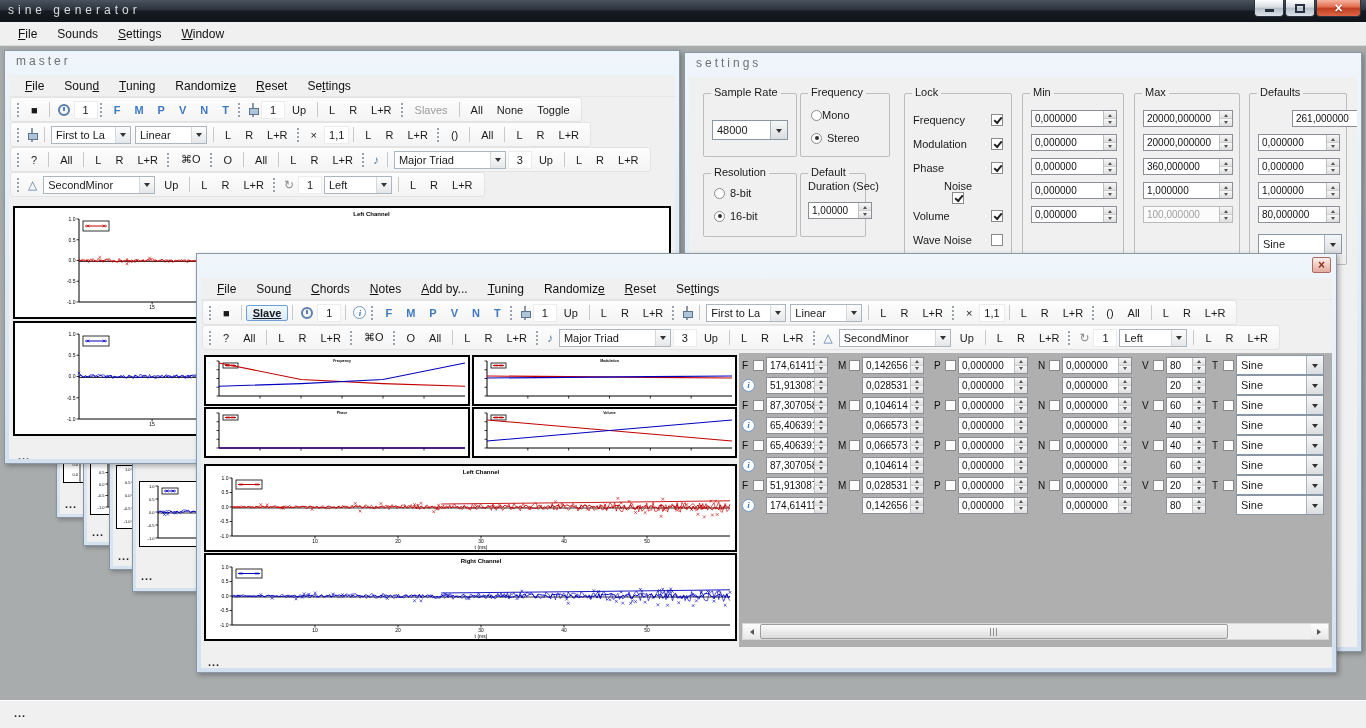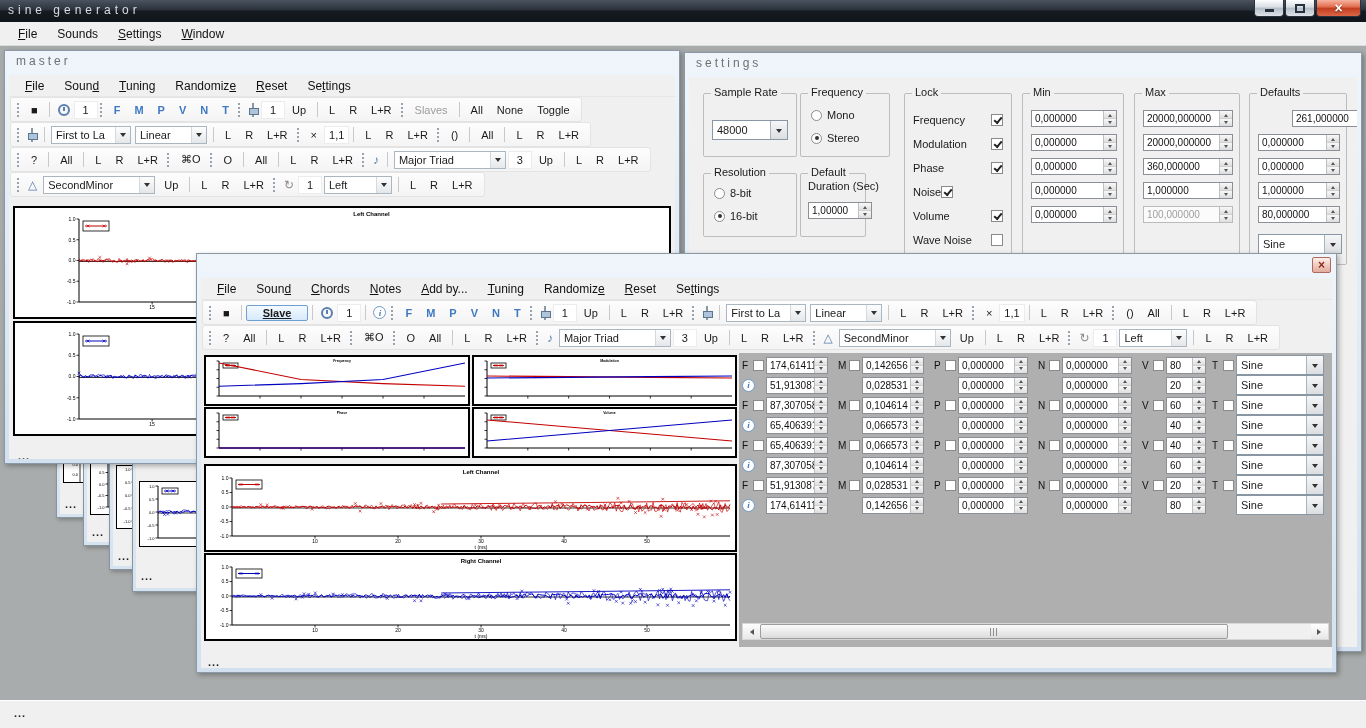--- a/index.html
+++ b/index.html
@@ -42,21 +42,21 @@
 
   
   .trow{display:flex;align-items:center;height:25px;padding:0 4px;margin:0 0 0 1px;width:max-content;
     background:linear-gradient(#fdfdfd,#f4f4f4);border:1px solid #e3e3e3;border-radius:3px}
   .grip{width:4px;height:16px;margin:0 4px 0 1px;
     background-image:radial-gradient(circle,#97a2ad 34%,transparent 40%);background-size:4px 4px}
   .tsep{width:1px;height:15px;background:#c9c9c9;margin:0 4px}
   .tbtn{padding:2px 7px;font-size:11px;color:#1a1a1a;white-space:nowrap}
   .tbtn.dis{color:#9d9d9d}
   .tbtn.hl{border:1px solid #70a0d2;border-radius:2px;background:linear-gradient(#f4faff,#d6e9fb);
-    text-decoration:underline;font-weight:bold;padding:1px 16px}
+    text-decoration:underline;font-weight:bold;padding:1px 6px}
   .tblue{color:#3f79c2;font-weight:bold;font-size:11px;padding:2px 7px}
   .tbox{background:#fff;min-width:24px;text-align:center;font-size:11px;padding:2px 4px;border:1px solid #ececec}
   .tico{font-size:12px;color:#5b7fae;padding:0 4px}
   .tico.gray{color:#8a8a8a}
   .tsel{display:inline-flex;align-items:center;height:18px;border:1px solid #aab6c0;background:#fff;margin:0 2px;overflow:hidden}
   .tsel .tx{flex:1;font-size:11px;padding:0 4px;white-space:nowrap;overflow:hidden}
   .tsel .ar{width:15px;align-self:stretch;display:flex;align-items:center;justify-content:center;
     border-left:1px solid #d4d9dd;background:linear-gradient(#fdfdfd,#e4e7ea)}
   .tri-d{width:0;height:0;border:3.5px solid transparent;border-top:4px solid #333;margin-top:4px}
   .clockico{width:12px;height:12px;border-radius:50%;border:2px solid #5b7fae;position:relative;margin:0 4px}
@@ -453,21 +453,21 @@
       <span class="combo" style="position:absolute;left:8px;top:26px;width:76px">
         <span class="tx">48000</span>
         <span class="btn">
             <span class="tri-d"></span>
           </span>
       </span>
     </div>
 
     <div class="group" style="left:111px;top:16px;width:90px;height:64px">
       <span class="glabel">Frequency</span>
-      <span style="position:absolute;left:10px;top:15px;display:flex;align-items:center;gap:5px">
+      <span style="position:absolute;left:10px;top:15px;display:flex;align-items:center;">
         <span class="radio"></span>
         <span class="flbl">Mono</span>
       </span>
       <span style="position:absolute;left:10px;top:38px;display:flex;align-items:center;gap:5px">
         <span class="radio on"></span>
         <span class="flbl">Stereo</span>
       </span>
     </div>
 
     <div class="group" style="left:14px;top:96px;width:94px;height:64px">
@@ -506,21 +506,21 @@
             <span class="cb on"></span>
           </div>
           <div style="display: flex; align-items: center; justify-content: space-between; height: 24px;">
             <span class="flbl">Modulation</span>
             <span class="cb on"></span>
           </div>
           <div style="display: flex; align-items: center; justify-content: space-between; height: 24px;">
             <span class="flbl">Phase</span>
             <span class="cb on"></span>
           </div>
-          <div style="display: flex; align-items: center; height: 24px;">
+          <div style="display: flex; align-items: center; justify-content: space-between; height: 24px; flex-direction: column;">
             <span class="flbl">Noise</span>
             <span class="cb on"></span>
           </div>
           <div style="display: flex; align-items: center; justify-content: space-between; height: 24px;">
             <span class="flbl">Volume</span>
             <span class="cb on"></span>
           </div>
           <div style="display: flex; align-items: center; justify-content: space-between; height: 24px;">
             <span class="flbl">Wave Noise</span>
             <span class="cb"></span>

